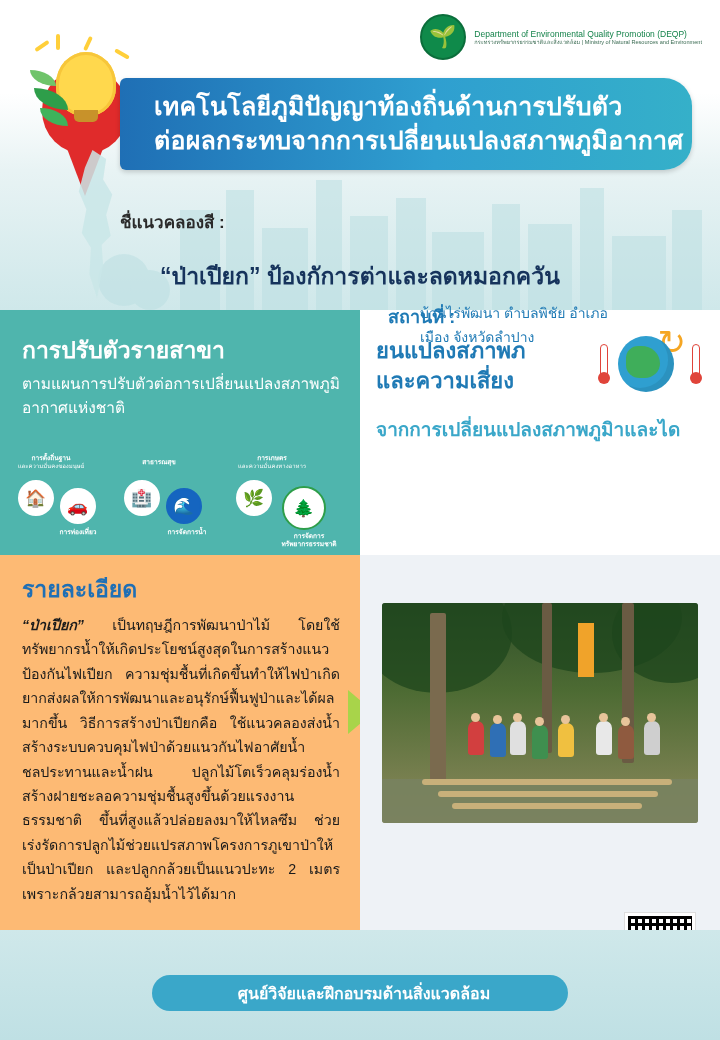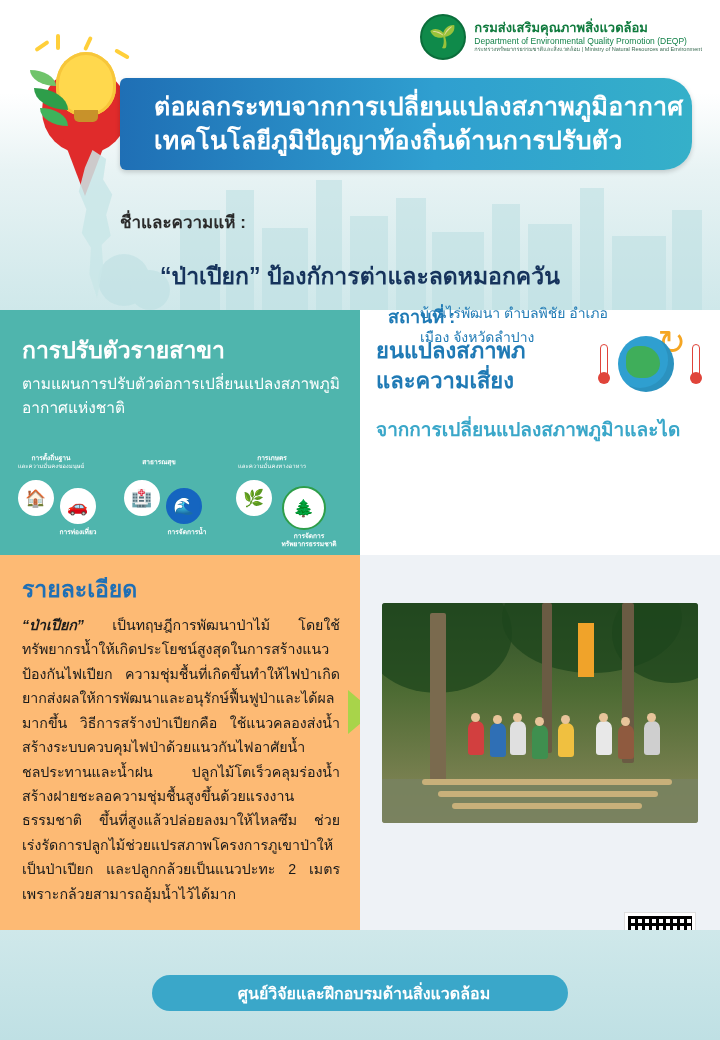--- a/index.html
+++ b/index.html
@@ -225,21 +225,20 @@
         <rect x="612" y="96" width="54" height="74"></rect>
         <rect x="672" y="70" width="30" height="100"></rect>
         <circle cx="124" cy="140" r="26"></circle>
         <circle cx="150" cy="150" r="20"></circle>
       </g>
     </svg>
 
     <div class="logo-wrap">
       <div class="logo-circle">🌱</div>
       <div>
-        <div class="logo-text-th">กรมส่งเสริมคุณภาพสิ่งแวดล้อม</div>
         <div class="logo-text-en">Department of Environmental Quality Promotion (DEQP)</div>
         <div class="logo-text-sub">กระทรวงทรัพยากรธรรมชาติและสิ่งแวดล้อม | Ministry of Natural Resources and Environment</div>
       </div>
     </div>
 
     <div class="pin">
       <div class="ray" style="left:4px; top:2px; width:16px; height:4px; transform:rotate(-35deg);"></div>
       <div class="ray" style="left:26px; top:-8px; width:4px; height:16px;"></div>
       <div class="ray" style="left:56px; top:-6px; width:4px; height:15px; transform:rotate(25deg);"></div>
       <div class="ray" style="left:84px; top:10px; width:16px; height:4px; transform:rotate(30deg);"></div>
@@ -248,26 +247,26 @@
       <div class="bulb"></div>
       <div class="bulb-base"></div>
       <div class="leaf" style="left:4px; top:46px; width:34px; height:22px;"></div>
       <div class="leaf" style="left:10px; top:66px; width:28px; height:18px; background:#3fb35b;"></div>
       <div class="leaf" style="left:0px; top:28px; width:26px; height:16px; background:#6fc46a;"></div>
     </div>
 
     <div class="thai-map"></div>
 
     <div class="title-bar">
+      <div class="title-line">เทคโนโลยีภูมิปัญญาท้องถิ่นด้านการปรับตัว</div>
       <div class="title-line">ต่อผลกระทบจากการเปลี่ยนแปลงสภาพภูมิอากาศ</div>
-      <div class="title-line">เทคโนโลยีภูมิปัญญาท้องถิ่นด้านการปรับตัว</div>
-    </div>
-  </div>
-
-  <div class="tech-label">ชื่าและความแหี :</div>
+    </div>
+  </div>
+
+  <div class="tech-label">ชื่แนวคลองสี :</div>
   <div class="tech-name">“ป่าเปียก” ป้องกัการต่าและลดหมอกควัน</div>
 
   <div class="panel-left">
     <div class="pl-h1">การปรับตัวรายสาขา</div>
     <div class="pl-sub">ตามแผนการปรับตัวต่อการเปลี่ยนแปลงสภาพภูมิอากาศแห่งชาติ</div>
 
     <div class="icon-row">
       <div class="icon-cap" style="left:0px; top:-4px; width:74px;">การตั้งถิ่นฐาน</div>
       <div class="icon-cap small" style="left:0px; top:5px; width:74px;">และความมั่นคงของมนุษย์</div>
       <div class="ic" style="left:4px; top:22px;">🏠</div>

